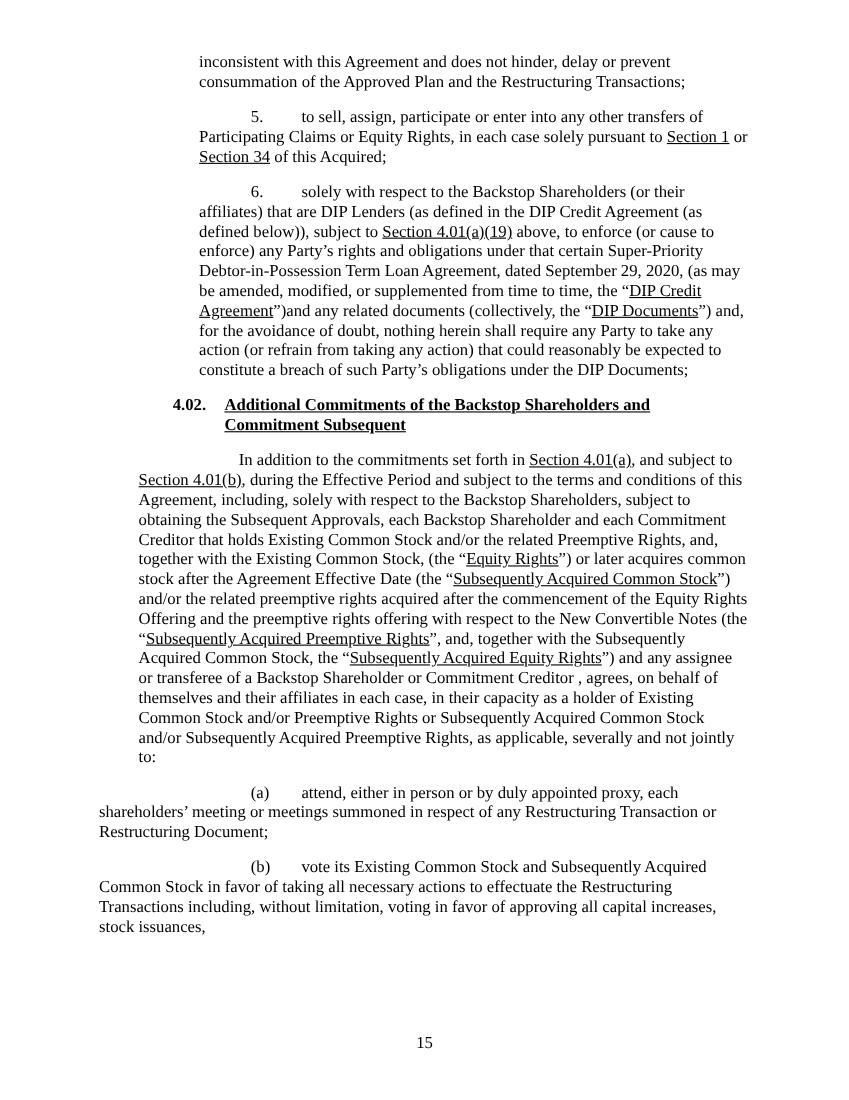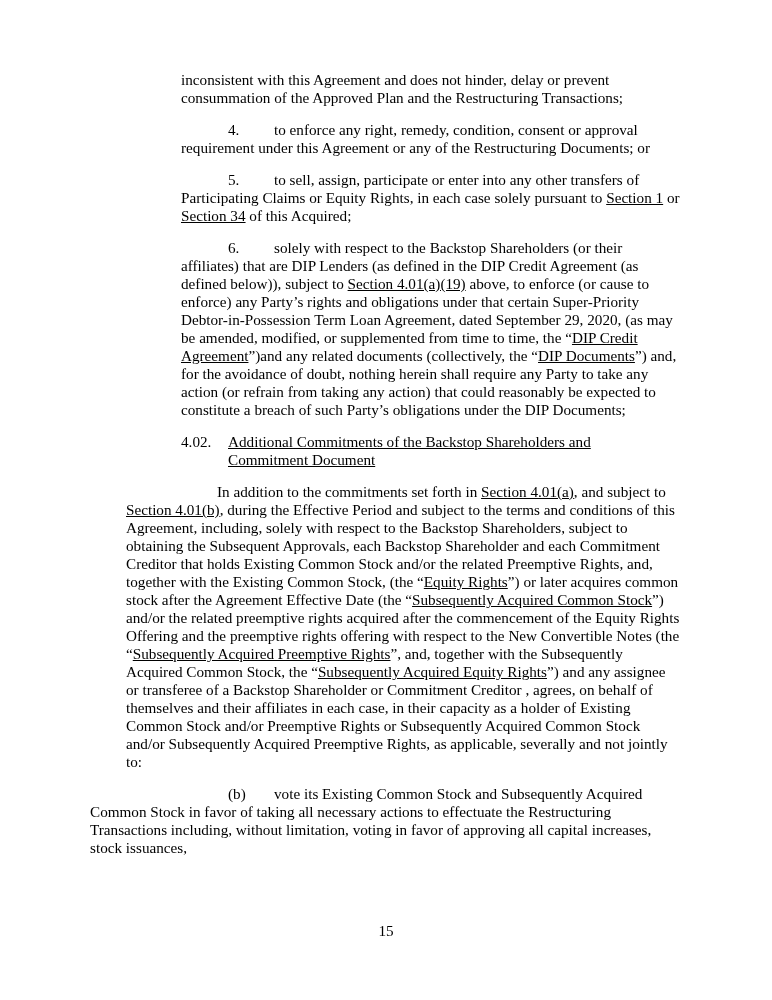--- a/index.html
+++ b/index.html
@@ -8,53 +8,53 @@
       width: 772px;
       height: 1000px;
       position: relative;
       overflow: hidden;
       font-family: "Liberation Serif", serif;
       font-size: 15.2px;
       line-height: 18px;
       color: #000000;
       text-align: left;
     }
-    .page { padding: 71px 92px 0 90px; }
+    .page { padding: 48px 92px 0 90px; }
     .para { margin: 0 0 14px 0; }
     .indented { margin-left: 91px; }
     .item { text-indent: 47px; }
     .num { display: inline-block; width: 46px; text-indent: 0; }
-    .heading { margin-left: 91px; padding-left: 47px; text-indent: -47px; }
+    .heading { margin-left: 67px; padding-left: 47px; text-indent: -47px; font-weight: bold; }
     .heading .num { width: 47px; }
     .body-para { text-indent: 91px; margin-left: 36px; }
     .sub-item { text-indent: 138px; }
     .u { text-decoration: underline; }
     .footer {
       position: absolute;
-      bottom: 60px;
+      bottom: 42px;
       left: 0;
       right: 0;
       text-align: center;
     }
   </style>
 </head>
 <body>
 
 <div class="page">
 
   <p class="para indented"><span>inconsistent with this Agreement and does not hinder, delay or prevent consummation of the Approved Plan and the Restructuring Transactions;</span></p>
 
-  <p class="para indented item"><span class="num">4.</span><span class="runs"><span>to enforce any right, remedy, condition, consent or approval requirement under this Agreement or any of the Restructuring Documents; or</span></span></p>
 
   <p class="para indented item"><span class="num">5.</span><span class="runs"><span>to sell, assign, participate or enter into any other transfers of Participating Claims or Equity Rights, in each case solely pursuant to </span><span class="u">Section 1</span><span> or </span><span class="u">Section 34</span><span> of this Acquired;</span></span></p>
 
   <p class="para indented item"><span class="num">6.</span><span class="runs"><span>solely with respect to the Backstop Shareholders (or their affiliates) that are DIP Lenders (as defined in the DIP Credit Agreement (as defined below)), subject to </span><span class="u">Section 4.01(a)(19)</span><span> above, to enforce (or cause to enforce) any Party’s rights and obligations under that certain Super-Priority Debtor-in-Possession Term Loan Agreement, dated September 29, 2020, (as may be amended, modified, or supplemented from time to time, the “</span><span class="u">DIP Credit Agreement</span><span>”)and any related documents (collectively, the “</span><span class="u">DIP Documents</span><span>”) and, for the avoidance of doubt, nothing herein shall require any Party to take any action (or refrain from taking any action) that could reasonably be expected to constitute a breach of such Party’s obligations under the DIP Documents;</span></span></p>
 
-  <p class="para heading"><span class="num">4.02.</span><span class="runs"><span class="u">Additional Commitments of the Backstop Shareholders and</span><br><span class="u">Commitment Document</span></span></p>
+  <p class="para heading"><span class="num">4.02.</span><span class="runs"><span class="u">Additional Commitments of the Backstop Shareholders and</span><br><span class="u">Commitment Subsequent</span></span></p>
 
   <p class="para body-para"><span>In addition to the commitments set forth in </span><span class="u">Section 4.01(a)</span><span>, and subject to </span><span class="u">Section 4.01(b)</span><span>, during the Effective Period and subject to the terms and conditions of this Agreement, including, solely with respect to the Backstop Shareholders, subject to obtaining the Subsequent Approvals, each Backstop Shareholder and each Commitment Creditor that holds Existing Common Stock and/or the related Preemptive Rights, and, together with the Existing Common Stock, (the “</span><span class="u">Equity Rights</span><span>”) or later acquires common stock after the Agreement Effective Date (the “</span><span class="u">Subsequently Acquired Common Stock</span><span>”) and/or the related preemptive rights acquired after the commencement of the Equity Rights Offering and the preemptive rights offering with respect to the New Convertible Notes (the “</span><span class="u">Subsequently Acquired Preemptive Rights</span><span>”, and, together with the Subsequently Acquired Common Stock, the “</span><span class="u">Subsequently Acquired Equity Rights</span><span>”) and any assignee or transferee of a Backstop Shareholder or Commitment Creditor , agrees, on behalf of themselves and their affiliates in each case, in their capacity as a holder of Existing Common Stock and/or Preemptive Rights or Subsequently Acquired Common Stock and/or Subsequently Acquired Preemptive Rights, as applicable, severally and not jointly to:</span></p>
 
+  <p class="para sub-item"><span class="num">(a)</span><span class="runs"><span>attend, either in person or by duly appointed proxy, each shareholders’ meeting or meetings summoned in respect of any Restructuring Transaction or Restructuring Document;</span></span></p>
 
   <p class="para sub-item"><span class="num">(b)</span><span class="runs"><span>vote its Existing Common Stock and Subsequently Acquired Common Stock in favor of taking all necessary actions to effectuate the Restructuring Transactions including, without limitation, voting in favor of approving all capital increases, stock issuances,</span></span></p>
 
 </div>
 
 <div class="footer">15</div>
 
 </body></html>

